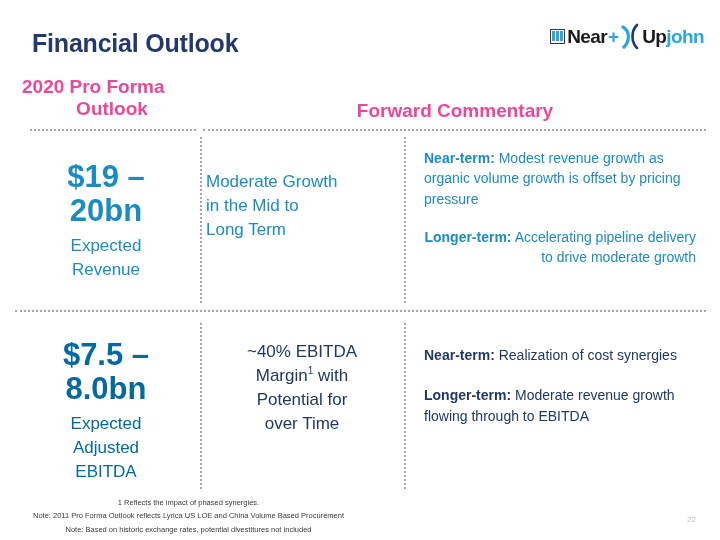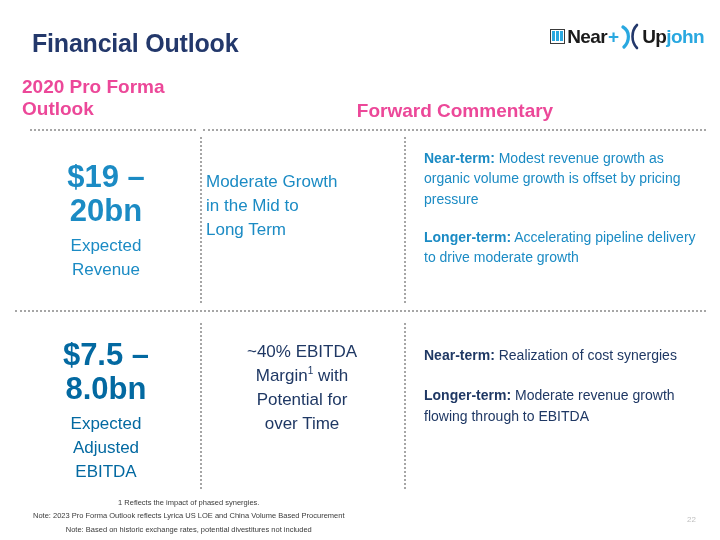--- a/index.html
+++ b/index.html
@@ -100,21 +100,21 @@
     font-weight: bold;
     line-height: 1.18;
   }
   #header-outlook {
     left: 22px;
     top: 76px;
     width: 180px;
     text-align: center;
   }
   #header-outlook .l1 { display: block; text-align: left; }
-  #header-outlook .l2 { display: block; text-align: left; }
+  #header-outlook .l2 { display: block; text-align: center; }
   #header-commentary {
     left: 205px;
     top: 100px;
     width: 500px;
     text-align: center;
   }
 
   
   .hdot {
     position: absolute;
@@ -170,21 +170,21 @@
   #r1-right {
     position: absolute;
     left: 424px;
     top: 148px;
     width: 272px;
     color: #1B8BC4;
     font-size: 14px;
     line-height: 1.45;
   }
   #r1-right .para { margin-bottom: 18px; }
-  #r1-right .para:last-child { margin-bottom: 9px; }
+  #r1-right .para:last-child { margin-bottom: 9px; text-align: right; }
   #r1-right b { font-weight: bold; }
 
   
   #r2-figure {
     position: absolute;
     left: 18px;
     top: 338px;
     width: 176px;
     text-align: center;
     color: #0369a1;
@@ -324,17 +324,17 @@
   <div class="para">
     <b>Near-term:</b><span> Realization of cost synergies</span>
   </div>
   <div class="para">
     <b>Longer-term:</b><span> Moderate revenue growth flowing through to EBITDA</span>
   </div>
 </div>
 
 <div id="footnotes">
   <div>1 Reflects the impact of phased synergies.</div>
-  <div>Note: 2023 Pro Forma Outlook reflects Lyrica US LOE and China Volume Based Procurement</div>
+  <div>Note: 2011 Pro Forma Outlook reflects Lyrica US LOE and China Volume Based Procurement</div>
   <div>Note: Based on historic exchange rates, potential divestitures not included</div>
 </div>
 
 <div id="page-number">22</div>
 
 </body></html>

